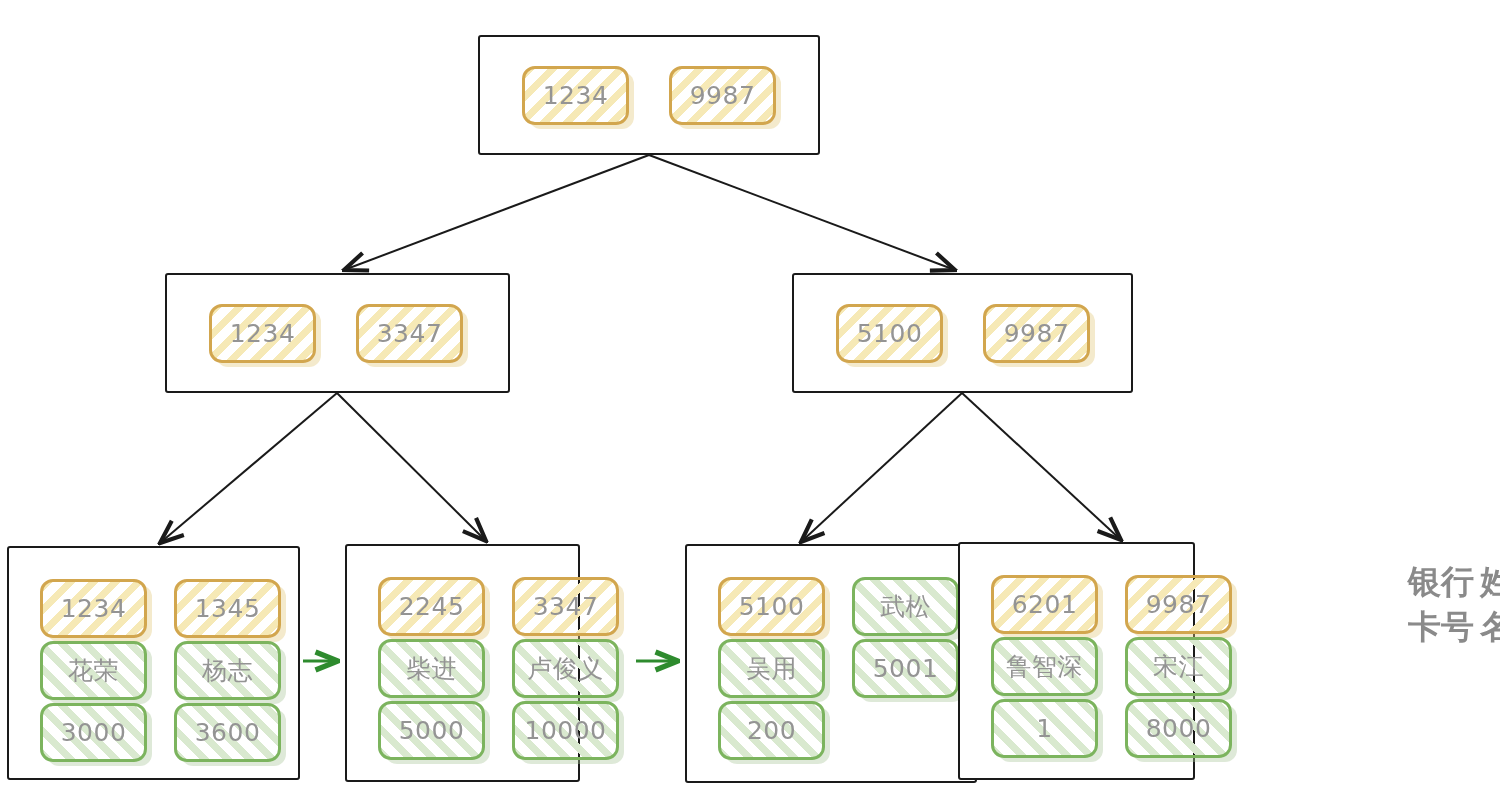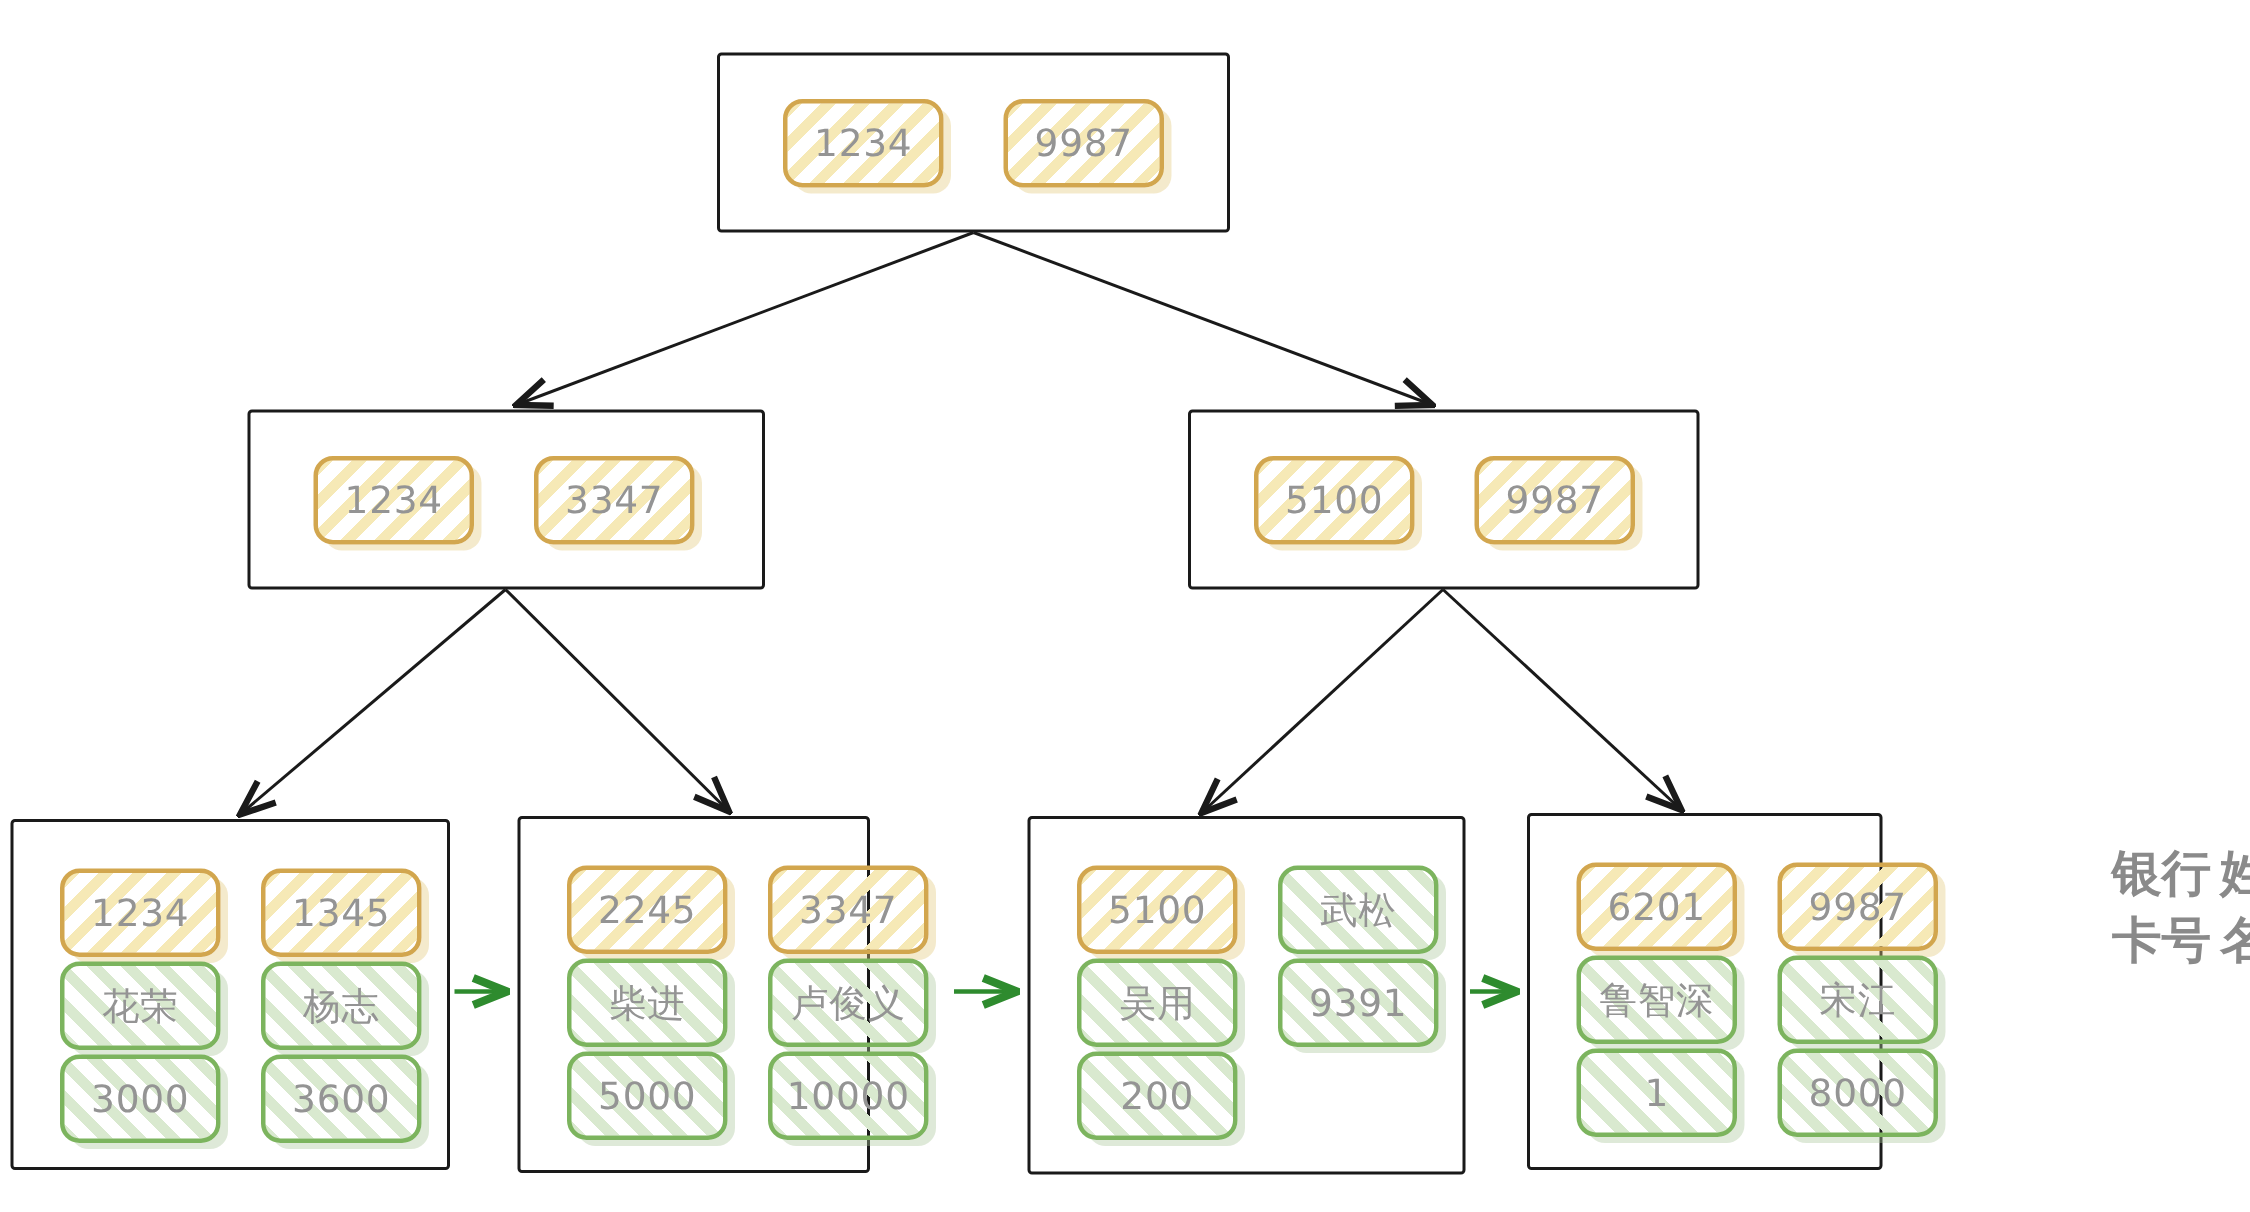--- a/index.html
+++ b/index.html
@@ -147,25 +147,25 @@
   </div>
 
   <div class="leaf" style="left:685px;top:544px;width:292px;height:239px;">
     <div class="col">
       <div class="cell key">5100</div>
       <div class="cell val">吴用</div>
       <div class="cell val">200</div>
     </div>
     <div class="col">
       <div class="cell val">武松</div>
-      <div class="cell val">9391</div>
+      <div class="cell val">5001</div>
     </div>
   </div>
 
-  <div class="leaf" style="left:1018px;top:542px;width:237px;height:238px;">
+  <div class="leaf" style="left:958px;top:542px;width:237px;height:238px;">
     <div class="col">
       <div class="cell key">6201</div>
       <div class="cell val">鲁智深</div>
       <div class="cell val">1</div>
     </div>
     <div class="col">
       <div class="cell key">9987</div>
       <div class="cell val">宋江</div>
       <div class="cell val">8000</div>
     </div>

